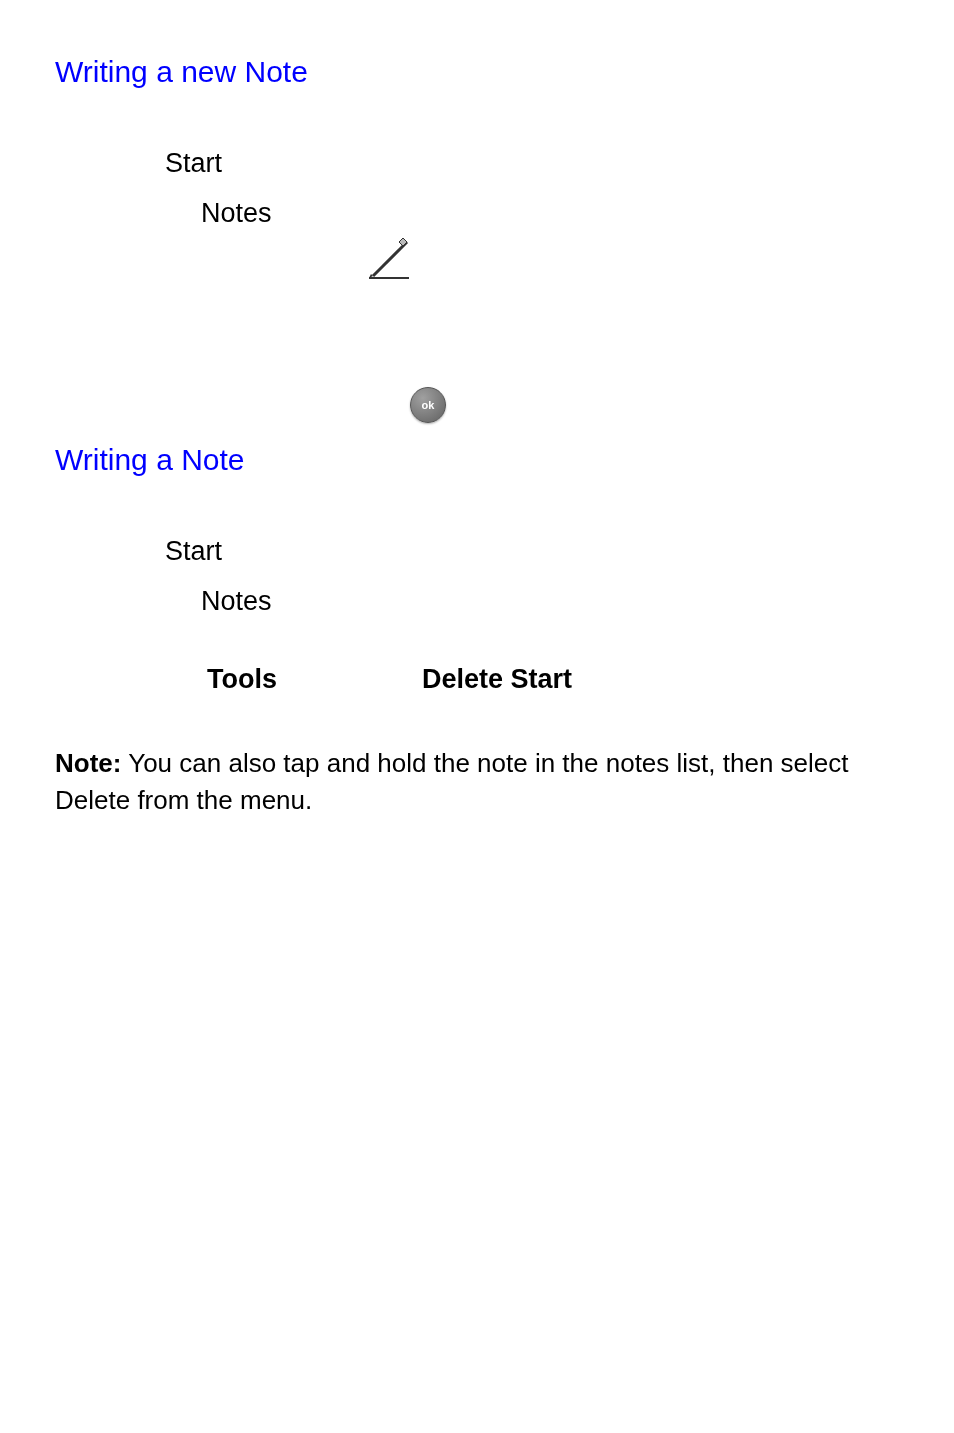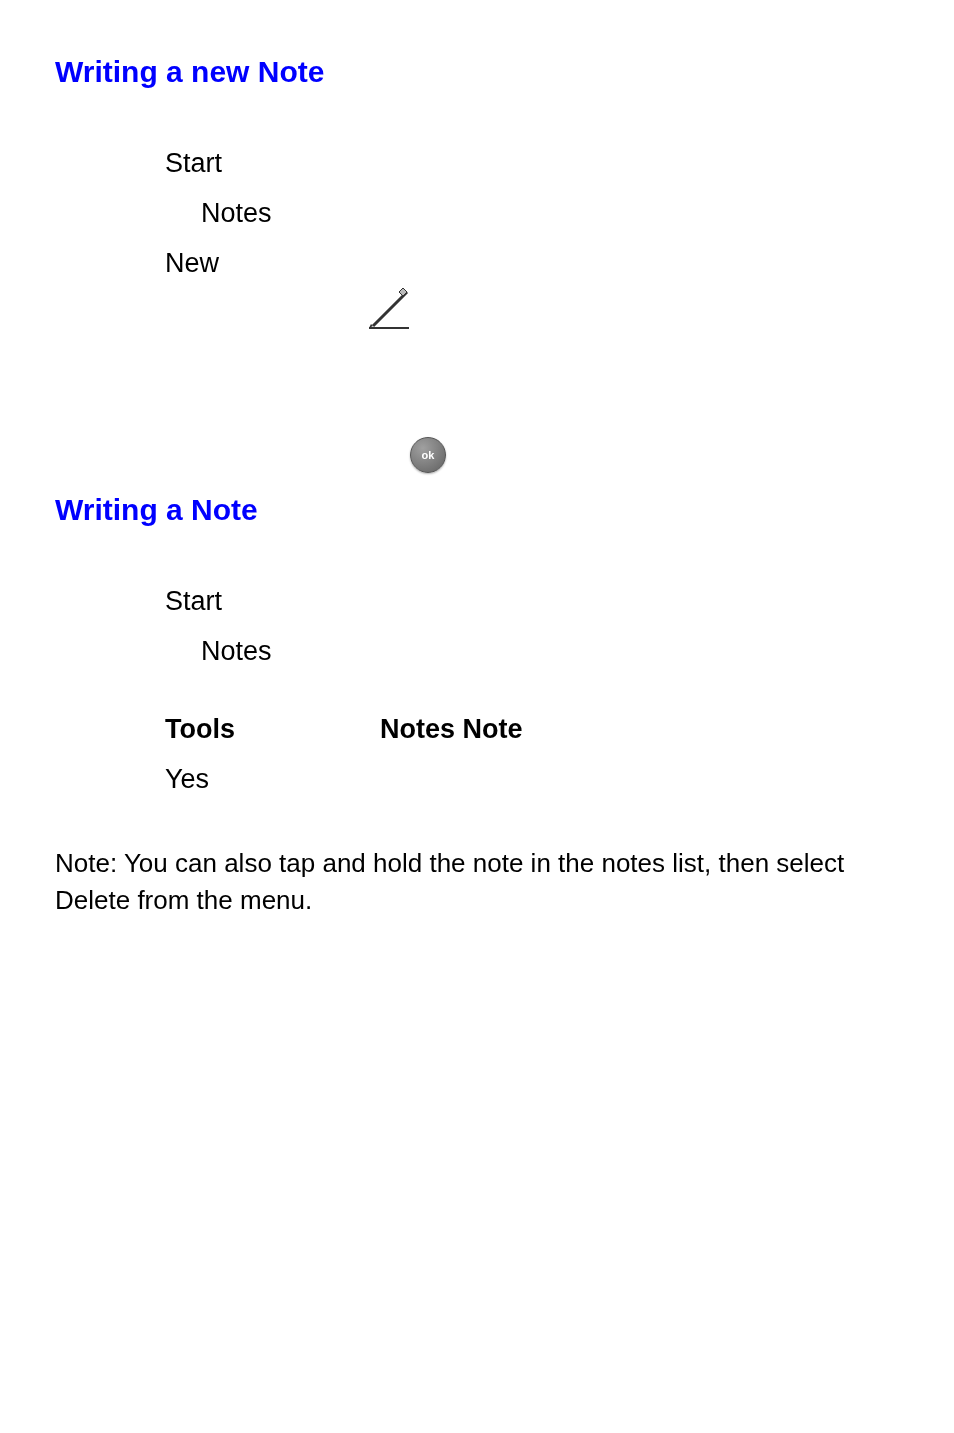--- a/index.html
+++ b/index.html
@@ -10,21 +10,21 @@
     body {
       width: 954px;
       height: 1433px;
       background: #ffffff;
       font-family: Arial, Helvetica, sans-serif;
       padding: 55px 55px;
     }
     .heading {
       color: #0000ff;
       font-size: 30px;
-      font-weight: bold;
+      font-weight: normal;
       margin-bottom: 50px;
     }
     .content-block {
       padding-left: 110px;
       margin-bottom: 40px;
     }
     .bold-item {
       font-size: 27px;
       font-weight: normal;
       color: #000000;
@@ -61,55 +61,55 @@
       align-items: center;
       justify-content: center;
       color: #fff;
       font-size: 11px;
       font-weight: bold;
       box-shadow: 0 1px 2px rgba(0,0,0,0.3);
     }
     .tools-row {
       display: flex;
       align-items: baseline;
+      margin-left: 42px;
     }
     .tools-label {
       font-size: 27px;
       font-weight: bold;
       color: #000000;
       line-height: 1.85;
     }
     .delete-note-label {
       font-size: 27px;
       font-weight: bold;
       color: #000000;
       margin-left: 145px;
     }
     .note-paragraph {
       font-size: 26px;
       color: #000000;
       line-height: 1.45;
       margin-top: 15px;
     }
     .note-paragraph .note-label {
-      font-weight: normal;
+      font-weight: bold;
     }
     .spacer-small {
       height: 28px;
     }
   </style>
 </head>
 <body>
 
 <div class="heading">Writing a new Note</div>
 
 <div class="content-block">
   <div class="bold-item">Start</div>
   <div class="bold-item indented">Notes</div>
-  <div class="bold-item">New</div>
   <div class="icon-row">
     <svg class="pen-icon" viewBox="0 0 48 48">
       <line x1="8" y1="42" x2="42" y2="8" stroke="#333" stroke-width="3"></line>
       <polygon points="42,8 38,4 34,8 38,12" fill="#bbb" stroke="#333" stroke-width="1"></polygon>
       <line x1="4" y1="44" x2="44" y2="44" stroke="#333" stroke-width="2"></line>
       <polygon points="8,42 4,44 6,40" fill="#333"></polygon>
     </svg>
   </div>
 </div>
 
@@ -118,20 +118,19 @@
 </div>
 
 <div class="heading">Writing a Note</div>
 
 <div class="content-block">
   <div class="bold-item">Start</div>
   <div class="bold-item indented">Notes</div>
   <div class="spacer-small"></div>
   <div class="tools-row">
     <span class="tools-label">Tools</span>
-    <span class="delete-note-label">Notes Note</span>
+    <span class="delete-note-label">Delete Start</span>
   </div>
-  <div class="bold-item">Yes</div>
 </div>
 
 <p class="note-paragraph">
   <span class="note-label">Note:</span><span> You can also tap and hold the note in the notes list, then select Delete from the menu.</span>
 </p>
 
 </body></html>

